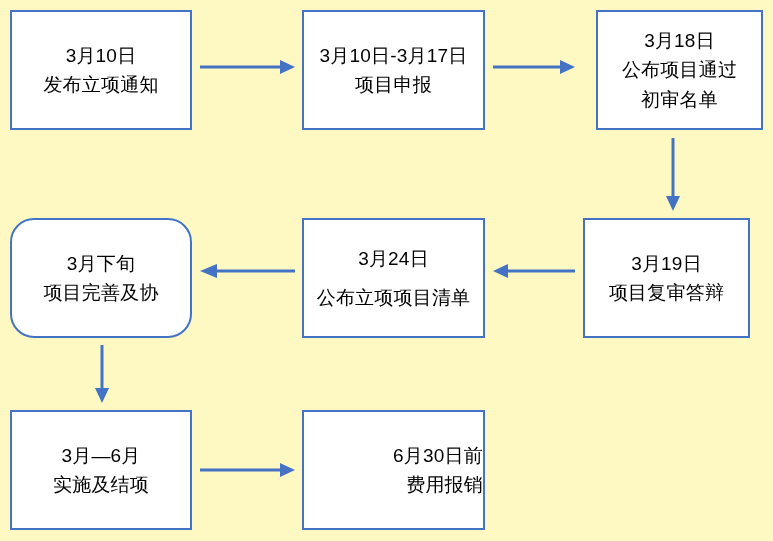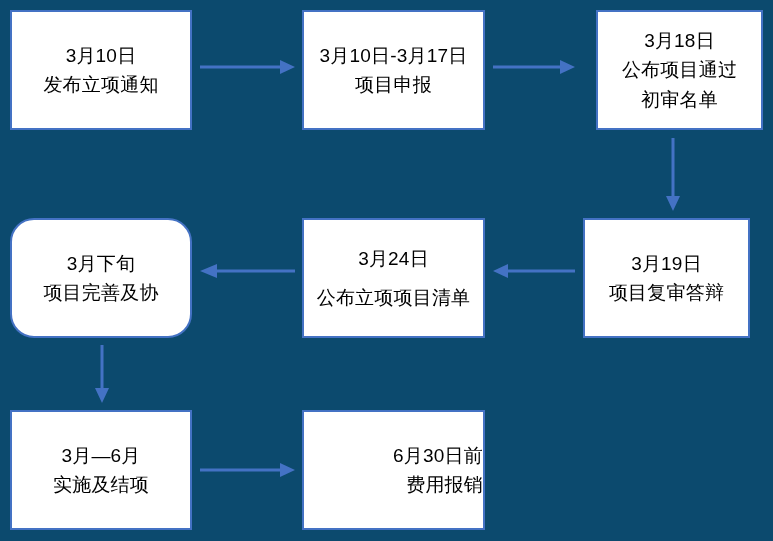--- a/index.html
+++ b/index.html
@@ -7,21 +7,21 @@
     padding: 0;
     background: #ffffff;
   }
   body {
     font-family: "Liberation Sans", "DejaVu Sans", sans-serif;
   }
   #canvas {
     position: relative;
     width: 773px;
     height: 541px;
-    background: #0c4a6e;
+    background: #fef9c3;
     overflow: hidden;
   }
   .node {
     position: absolute;
     box-sizing: border-box;
     border: 2px solid #4472C4;
     background: #ffffff;
     display: flex;
     flex-direction: column;
     align-items: center;

